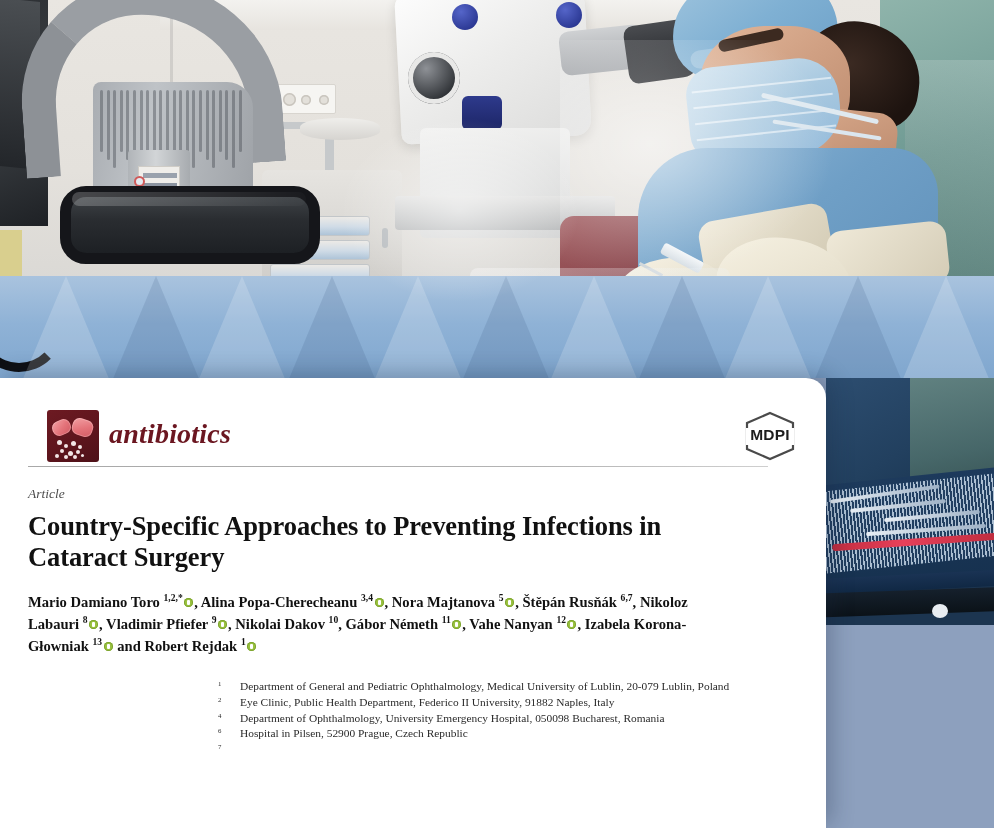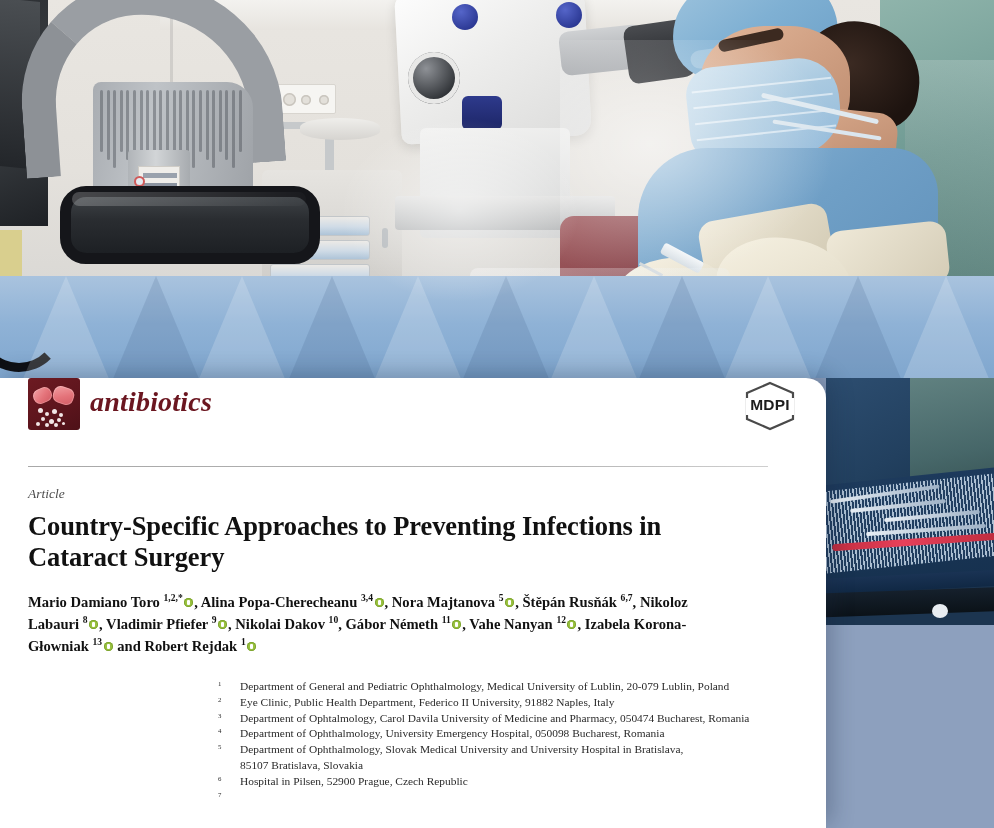--- a/index.html
+++ b/index.html
@@ -360,22 +360,22 @@
     width:826px; height:450px;
     background:#ffffff;
     border-top-right-radius:20px;
     box-shadow: 6px -4px 22px rgba(20,35,60,.28);
     overflow:hidden;
   }
   .doc-inner{ position:relative; width:100%; height:100%; padding:0 28px; }
 
   
   .masthead{
-    position:relative; height:84px; 
-    display:flex; align-items:flex-start; justify-content:space-between;
+    position:relative; height:84px; padding-top:26px;
+    display:flex; align-items:flex-end; justify-content:space-between;margin-left:19px;
   }
   .brand{ display:flex; align-items:center; gap:10px; }
   .brand-mark{
     position:relative; width:52px; height:52px; border-radius:3px;
     background:linear-gradient(150deg,#6d1a22 0%, #5e151d 55%, #4e1118 100%);
     overflow:hidden; flex:0 0 auto;
   }
   .pill{
     position:absolute; border-radius:7px;
     background:linear-gradient(150deg,#f3a3a6 0%, #e4737a 55%, #d15a63 100%);
@@ -644,36 +644,23 @@
               <div>Department of General and Pediatric Ophthalmology, Medical University of Lublin, 20-079 Lublin, Poland</div>
             </div>
           </div>
           <div class="affil-row">
             <div class="affil-num"><sup>2</sup></div>
             <div class="affil-txt">
               <div>Eye Clinic, Public Health Department, Federico II University, 91882 Naples, Italy</div>
             </div>
           </div>
           <div class="affil-row">
-            <div class="affil-num"><sup>3</sup></div>
-            <div class="affil-txt">
-              <div>Department of Ophtalmology, Carol Davila University of Medicine and Pharmacy, 050474 Bucharest, Romania</div>
-            </div>
-          </div>
-          <div class="affil-row">
             <div class="affil-num"><sup>4</sup></div>
             <div class="affil-txt">
               <div>Department of Ophthalmology, University Emergency Hospital, 050098 Bucharest, Romania</div>
-            </div>
-          </div>
-          <div class="affil-row">
-            <div class="affil-num"><sup>5</sup></div>
-            <div class="affil-txt">
-              <div>Department of Ophthalmology, Slovak Medical University and University Hospital in Bratislava,</div>
-              <div>85107 Bratislava, Slovakia</div>
             </div>
           </div>
           <div class="affil-row">
             <div class="affil-num"><sup>6</sup></div>
             <div class="affil-txt">
               <div>Hospital in Pilsen, 52900 Prague, Czech Republic</div>
             </div>
           </div>
           <div class="affil-row">
             <div class="affil-num"><sup>7</sup></div>

